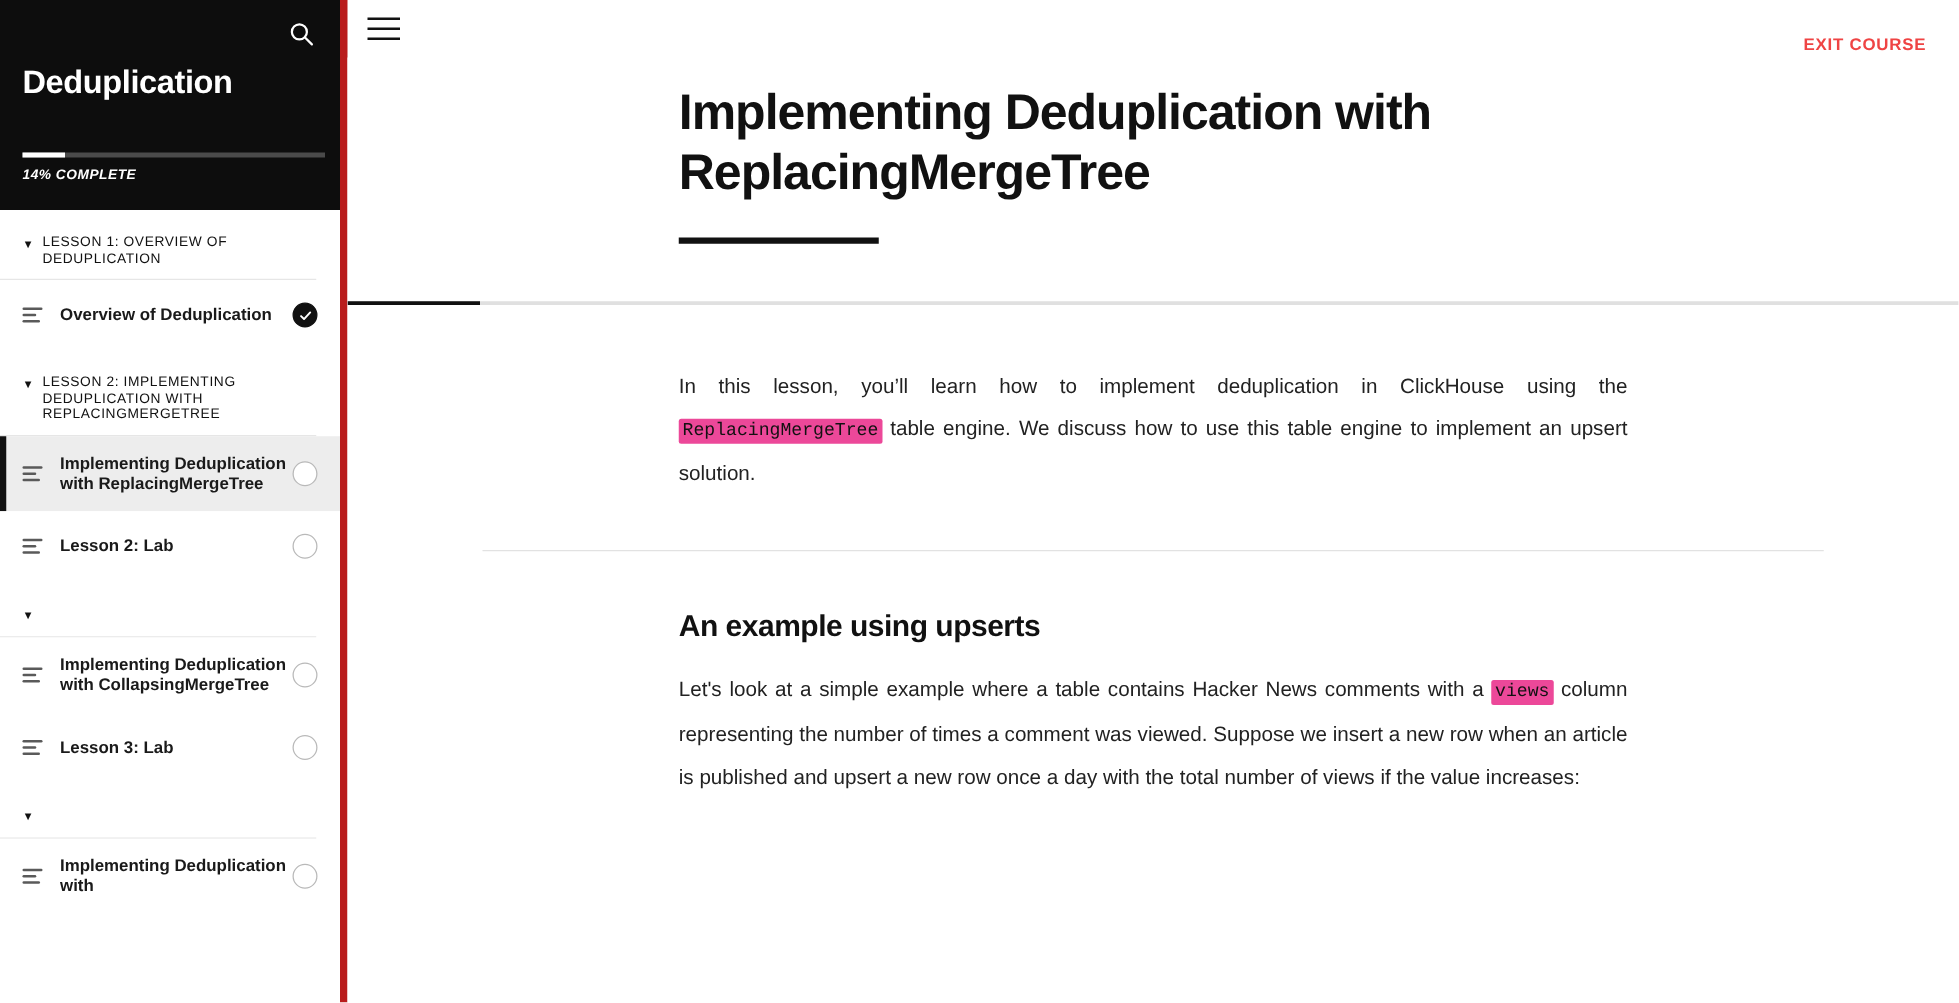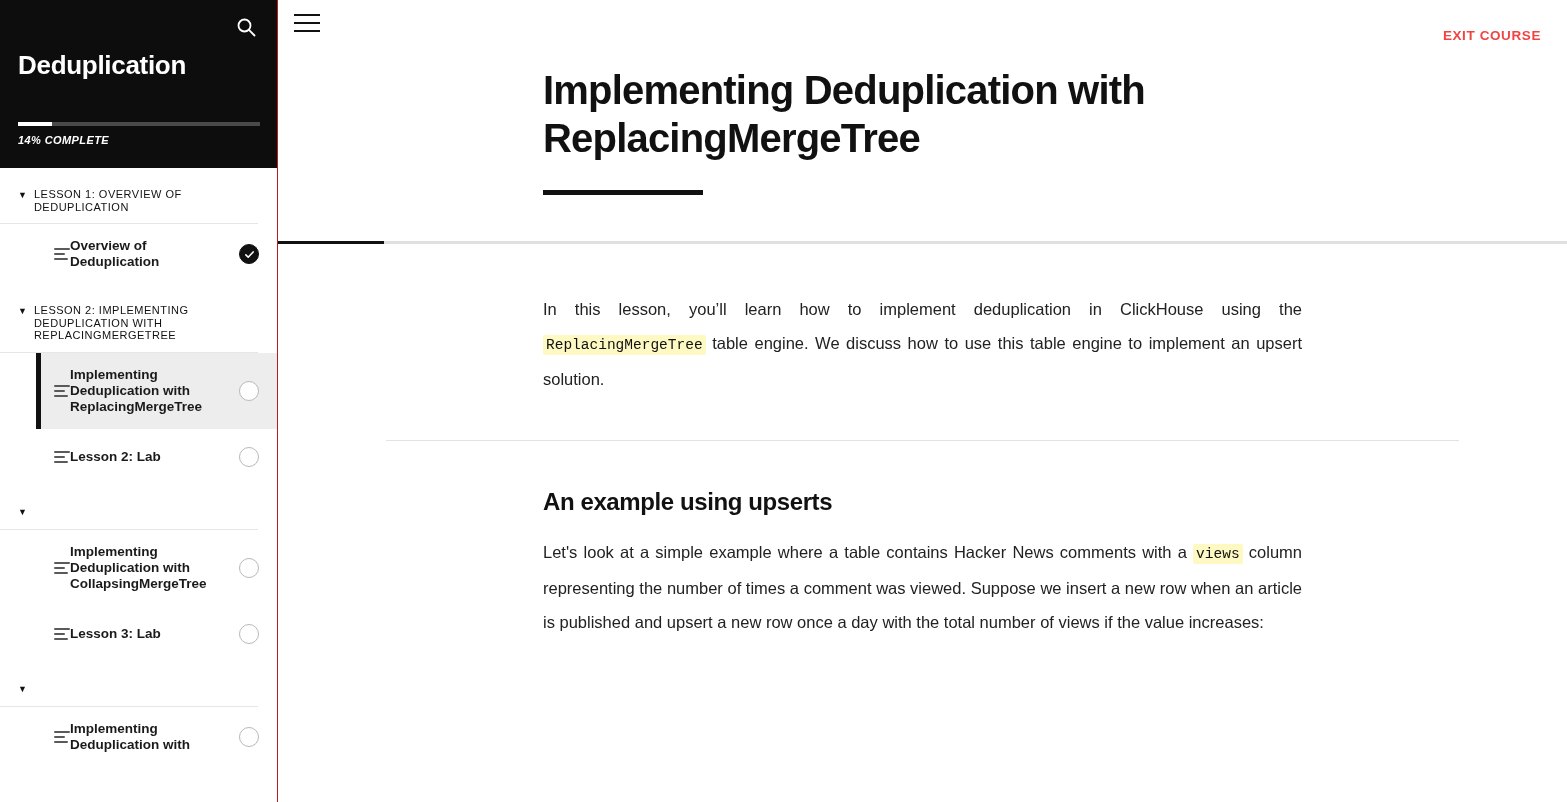--- a/index.html
+++ b/index.html
@@ -11,21 +11,21 @@
     font-family: "Liberation Sans", sans-serif;
     color: #1a1a1a;
   }
   .app { position: relative; width: 1567px; height: 802px; }
 
   
   .sidebar {
     position: absolute; left: 0; top: 0;
     width: 278px; height: 802px;
     background: #ffffff;
-    border-right: 1px solid #b91c1c;
+    border-right: 6px solid #b91c1c;
     overflow: hidden;
   }
   .sidebar-header {
     position: relative;
     height: 168px;
     background: #0d0d0d;
     color: #ffffff;
     padding: 0 20px;
   }
   .search-icon-btn {
@@ -93,25 +93,25 @@
     font-weight: 400;
     letter-spacing: 0.5px;
     text-transform: uppercase;
     line-height: 12.5px;
     color: #111;
   }
   .lesson-item {
     position: relative;
     display: flex;
     align-items: center;
+    gap: 14px;
     padding: 14px 40px 14px 18px;
     min-height: 56px;
     cursor: pointer;
     background: #fff;
-    margin-left: 36px;
   }
   .lesson-item.active {
     background: #ededed;
   }
   .lesson-item.active::before {
     content: "";
     position: absolute;
     left: 0; top: 0; bottom: 0;
     width: 5px;
     background: #111;
@@ -218,21 +218,21 @@
     font-size: 16.5px;
     line-height: 34px;
     color: #222;
     text-align: justify;
     margin: 0;
     max-width: 763px;
   }
   code.inline {
     font-family: "Liberation Mono", monospace;
     font-size: 14.5px;
-    background: #fef9c3;
+    background: #ec4899;
     padding: 2px 3px;
     border-radius: 2px;
     color: #111;
   }
   .divider {
     margin: 44px 108px 0 108px;
     height: 1px;
     background: #e2e2e2;
     max-width: 1076px;
   }

